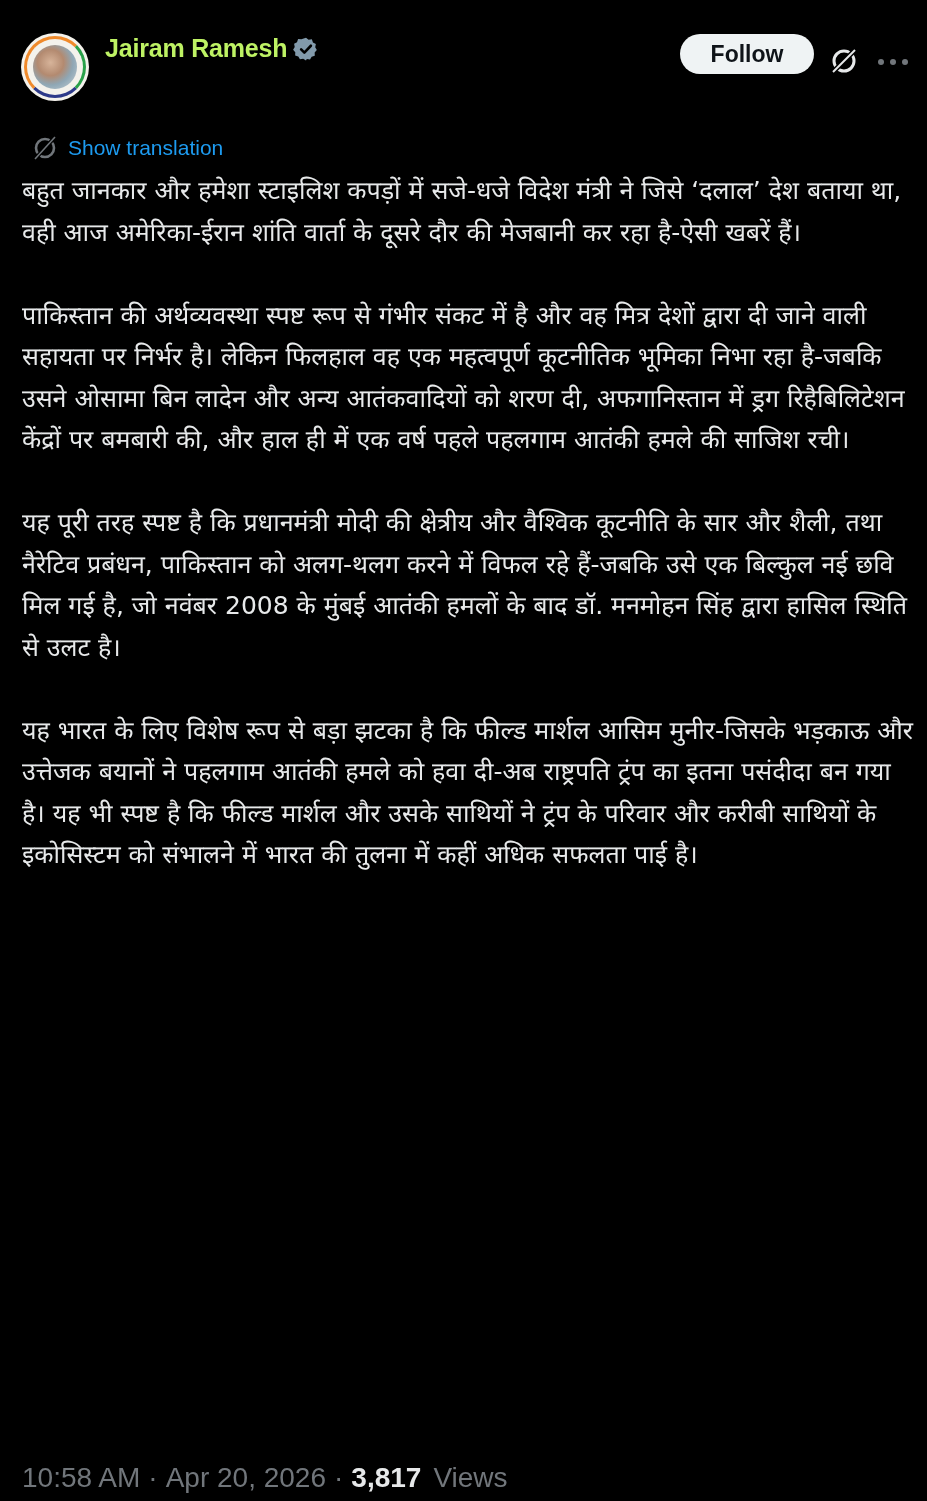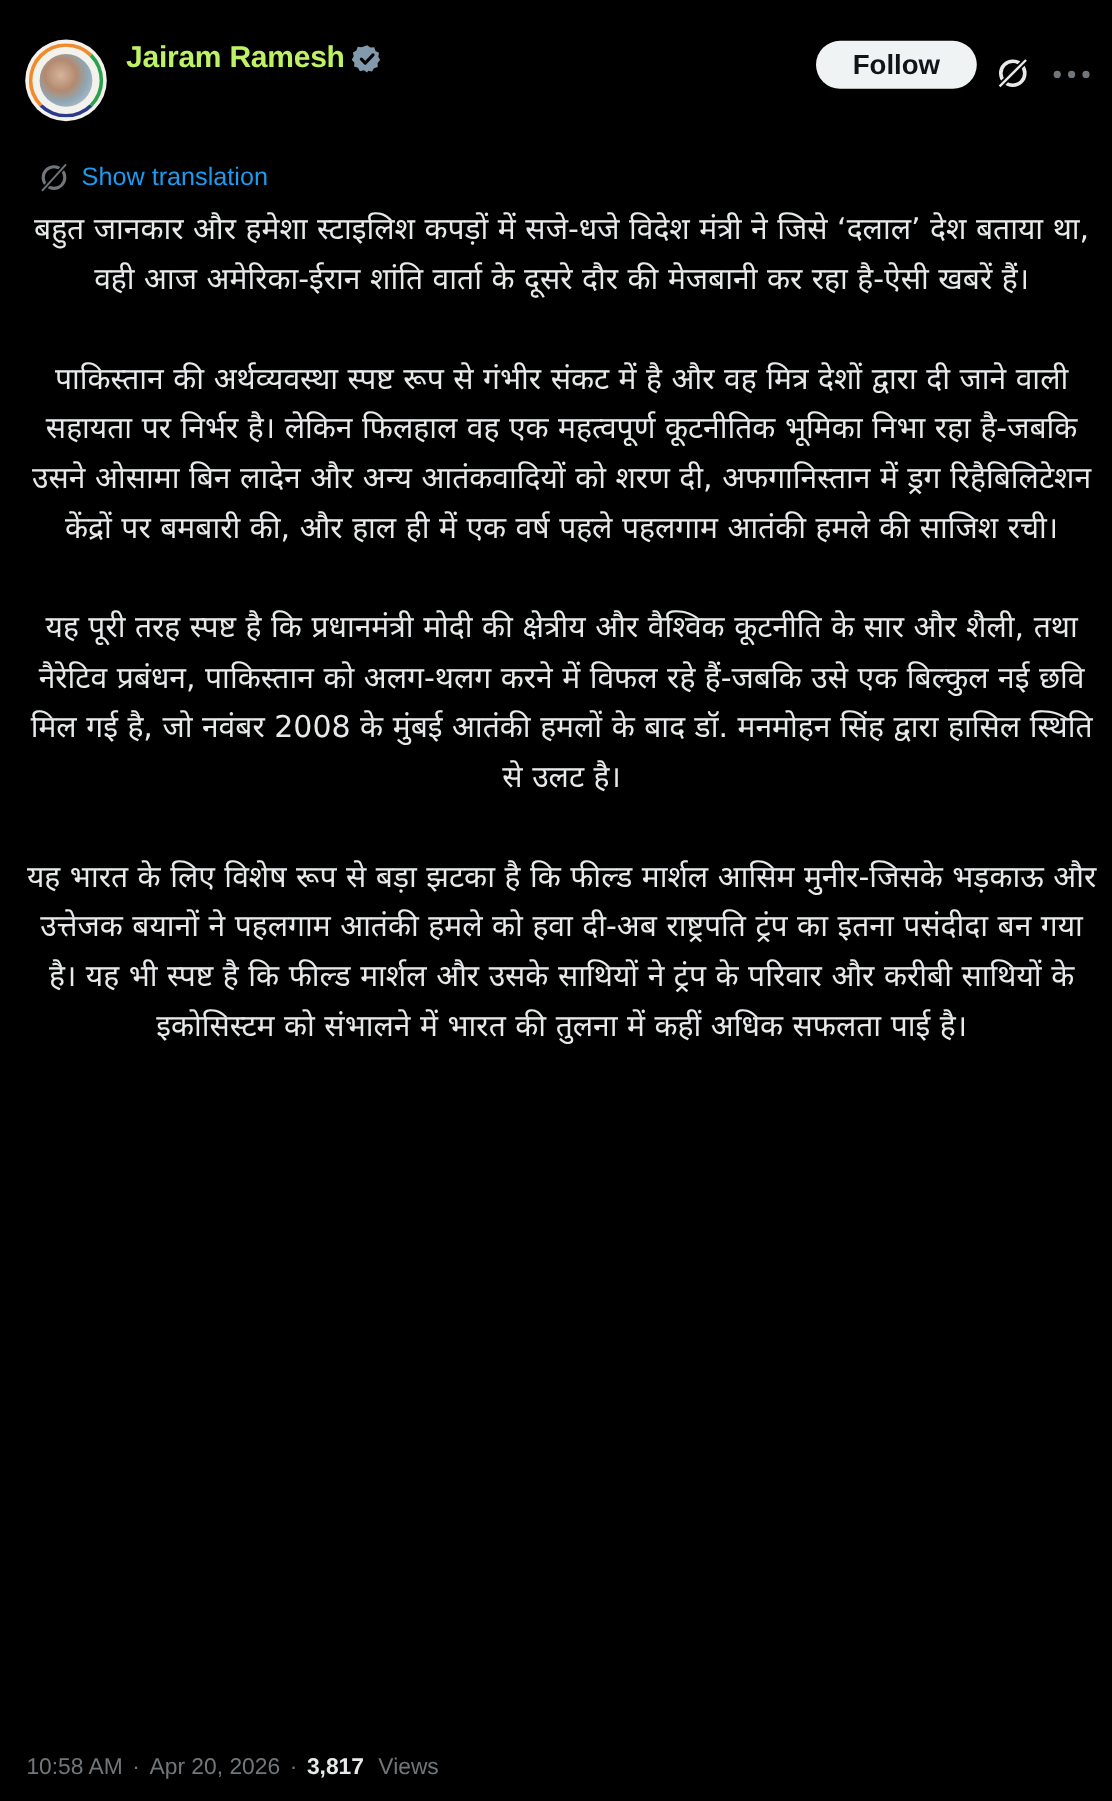--- a/index.html
+++ b/index.html
@@ -117,26 +117,25 @@
       left: 22px; top: 170px;
       width: 892px;
       font-family: "DejaVu Sans", sans-serif;
       font-size: 25px;
       line-height: 41.5px;
       color: #e7e9ea;
     }
     .para {
       margin: 0 0 41.5px 0;
       white-space: normal;
-      text-align: center;
     }
     .meta-row {
       position: absolute;
       left: 22px; top: 1462px;
-      font-size: 19px;
+      font-size: 28px;
       color: #71767b;
       display: flex; align-items: center;
     }
     .meta-row .sep { margin: 0 8px; }
     .views-count {
       color: #e7e9ea;
       font-weight: bold;
       margin-right: 12px;
     }
   </style>

